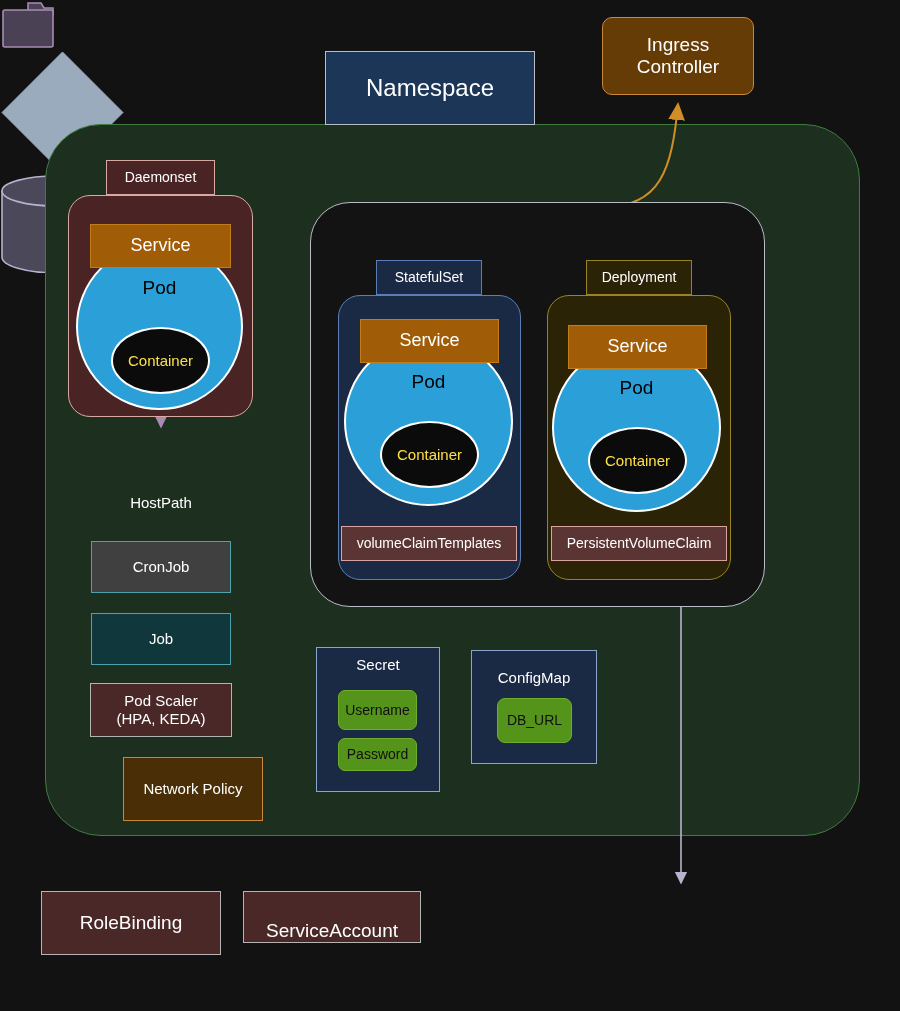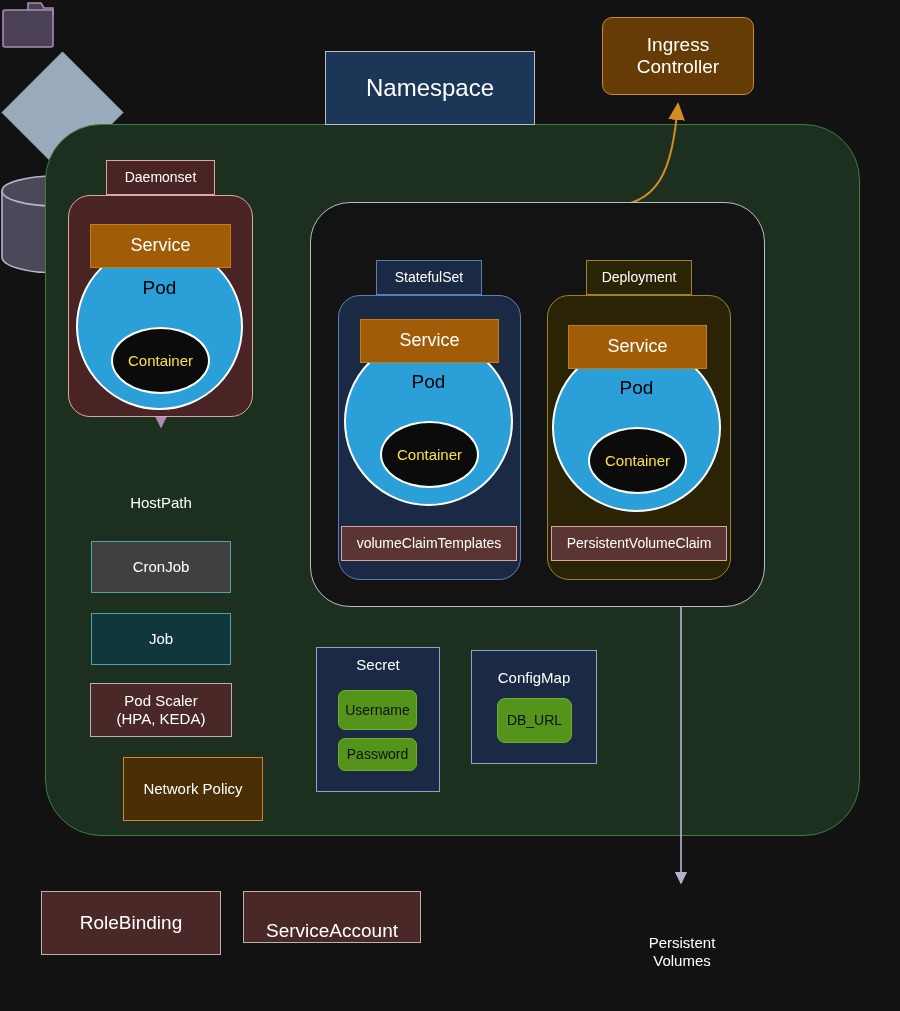--- a/index.html
+++ b/index.html
@@ -397,18 +397,14 @@
   <div class="node rbac-box" id="serviceaccount-box">
     <span>ServiceAccount</span>
   </div>
 
   <div id="pv-cyl">
     <svg width="112" height="98" viewBox="0 0 112 98">
       <path d="M2,16 L2,82 A54,16 0 0 0 110,82 L110,16 z" fill="#4a4859" stroke="#b7b2cd" stroke-width="1.6"></path>
       <ellipse cx="56" cy="16" rx="54" ry="15" fill="#4a4859" stroke="#b7b2cd" stroke-width="1.6"></ellipse>
     </svg>
   </div>
-  <div class="node" id="pv-label">
-    <span>Persistent</span>
-    <span>Volumes</span>
-  </div>
 
 </div>
 
 </body></html>

